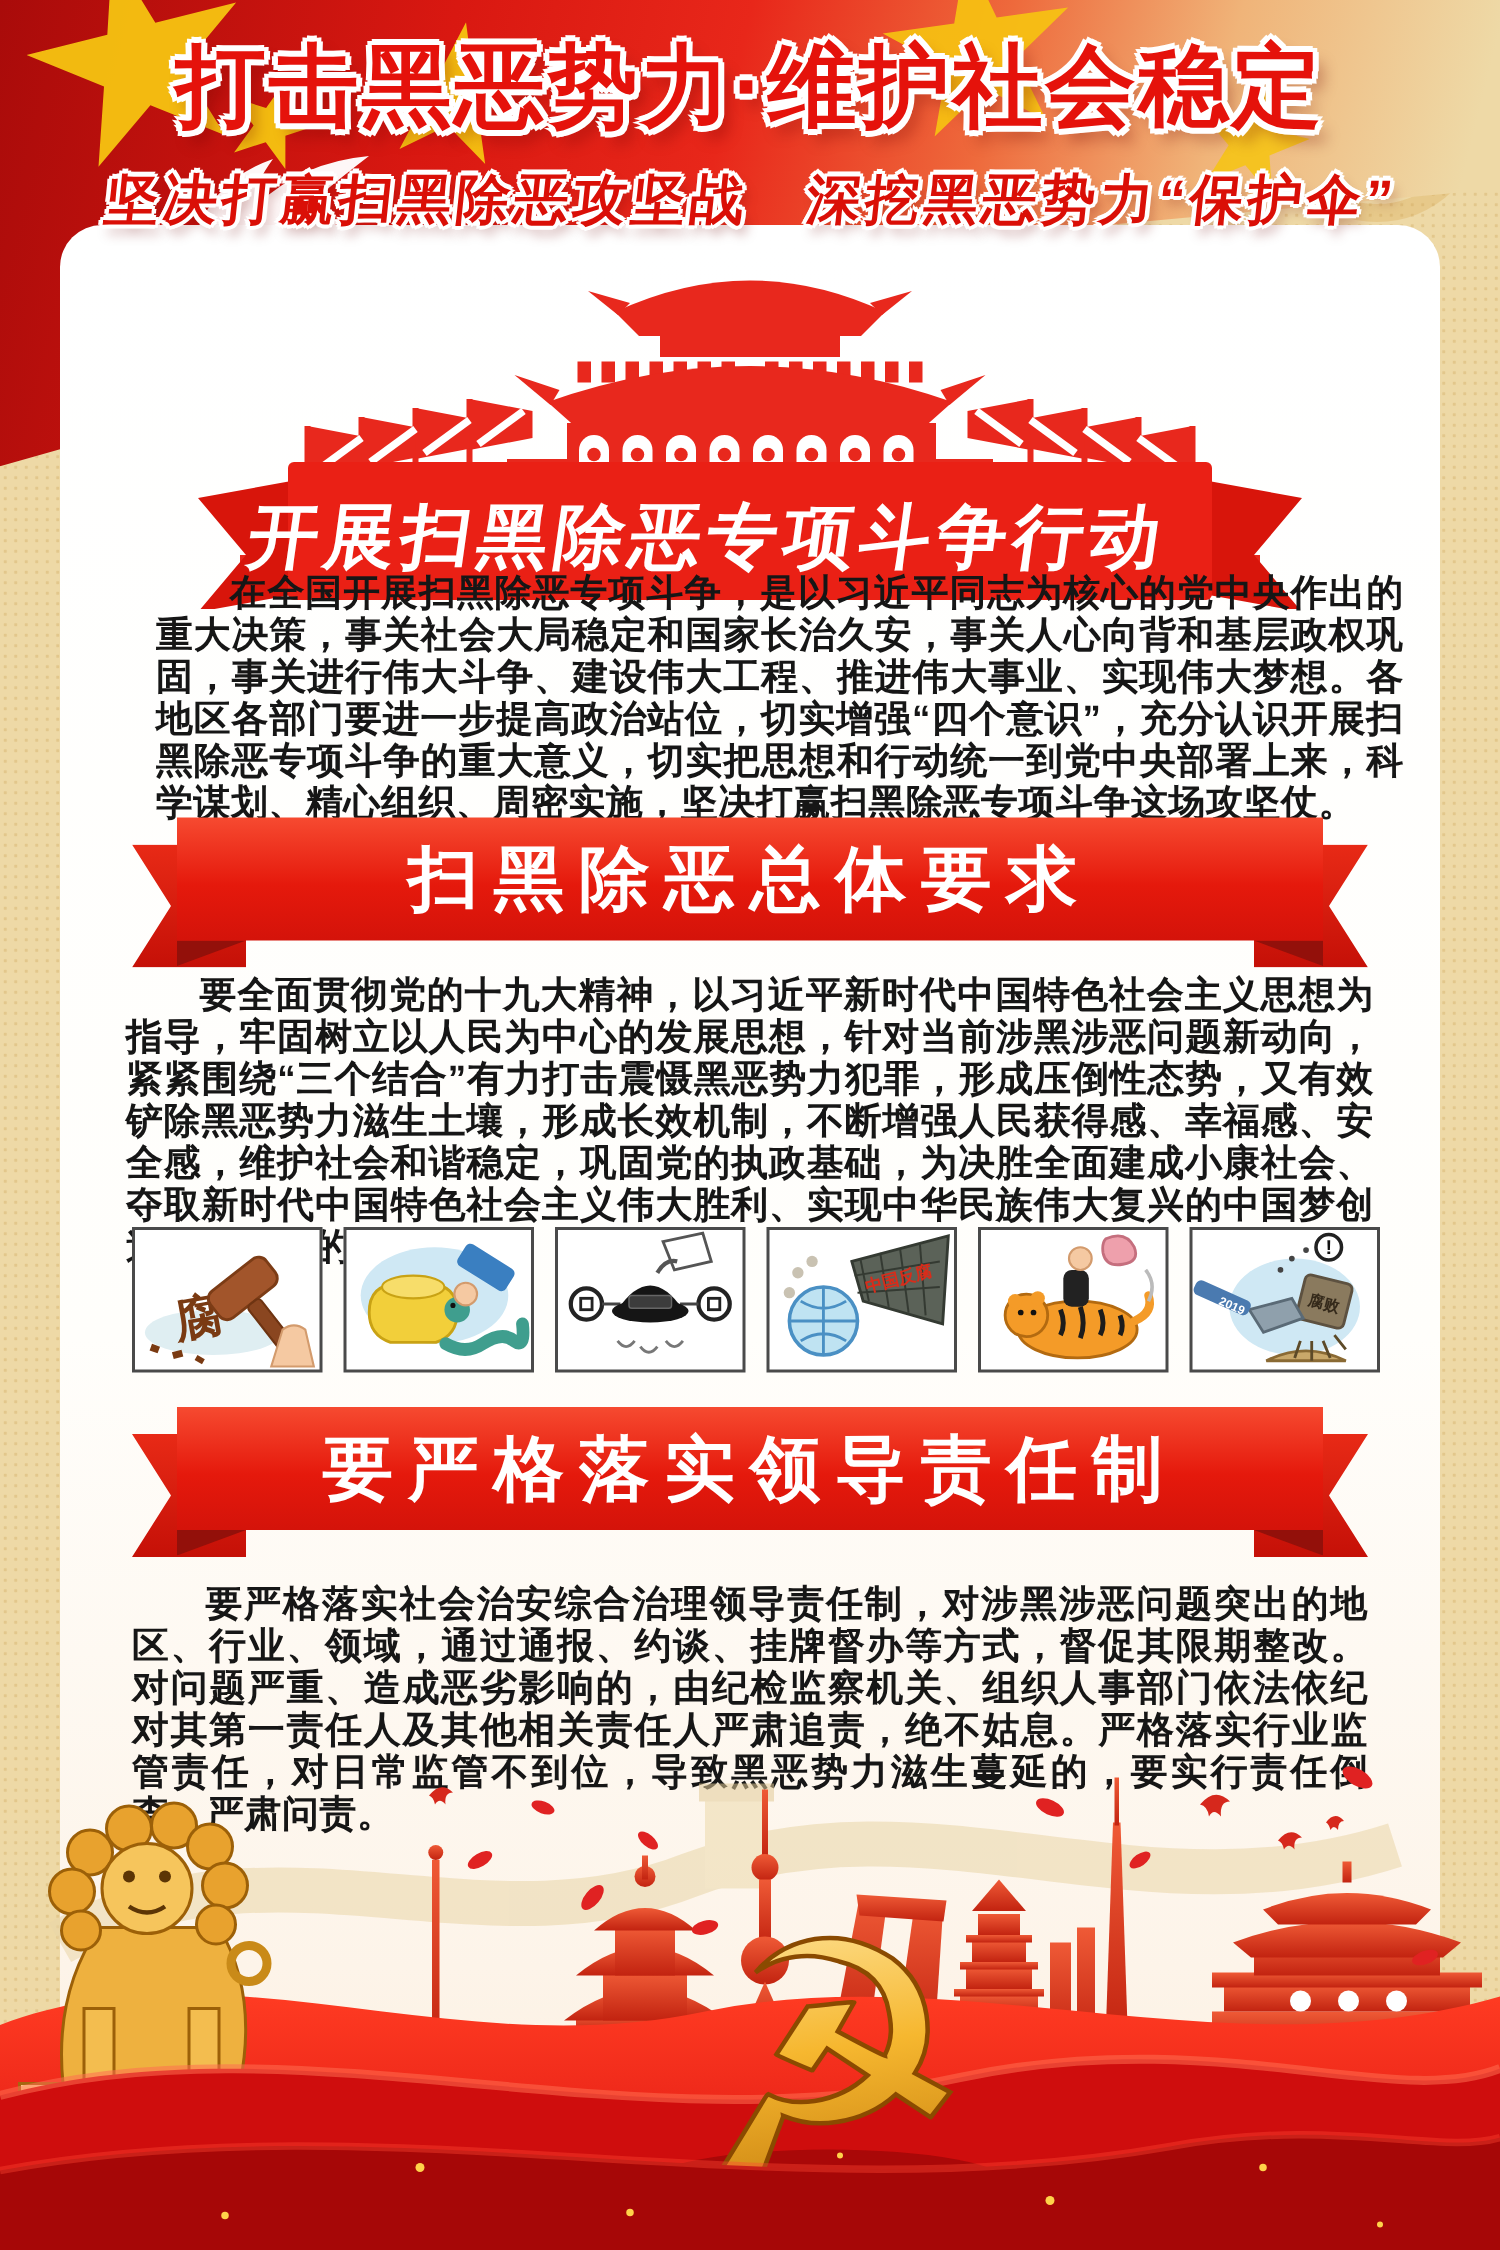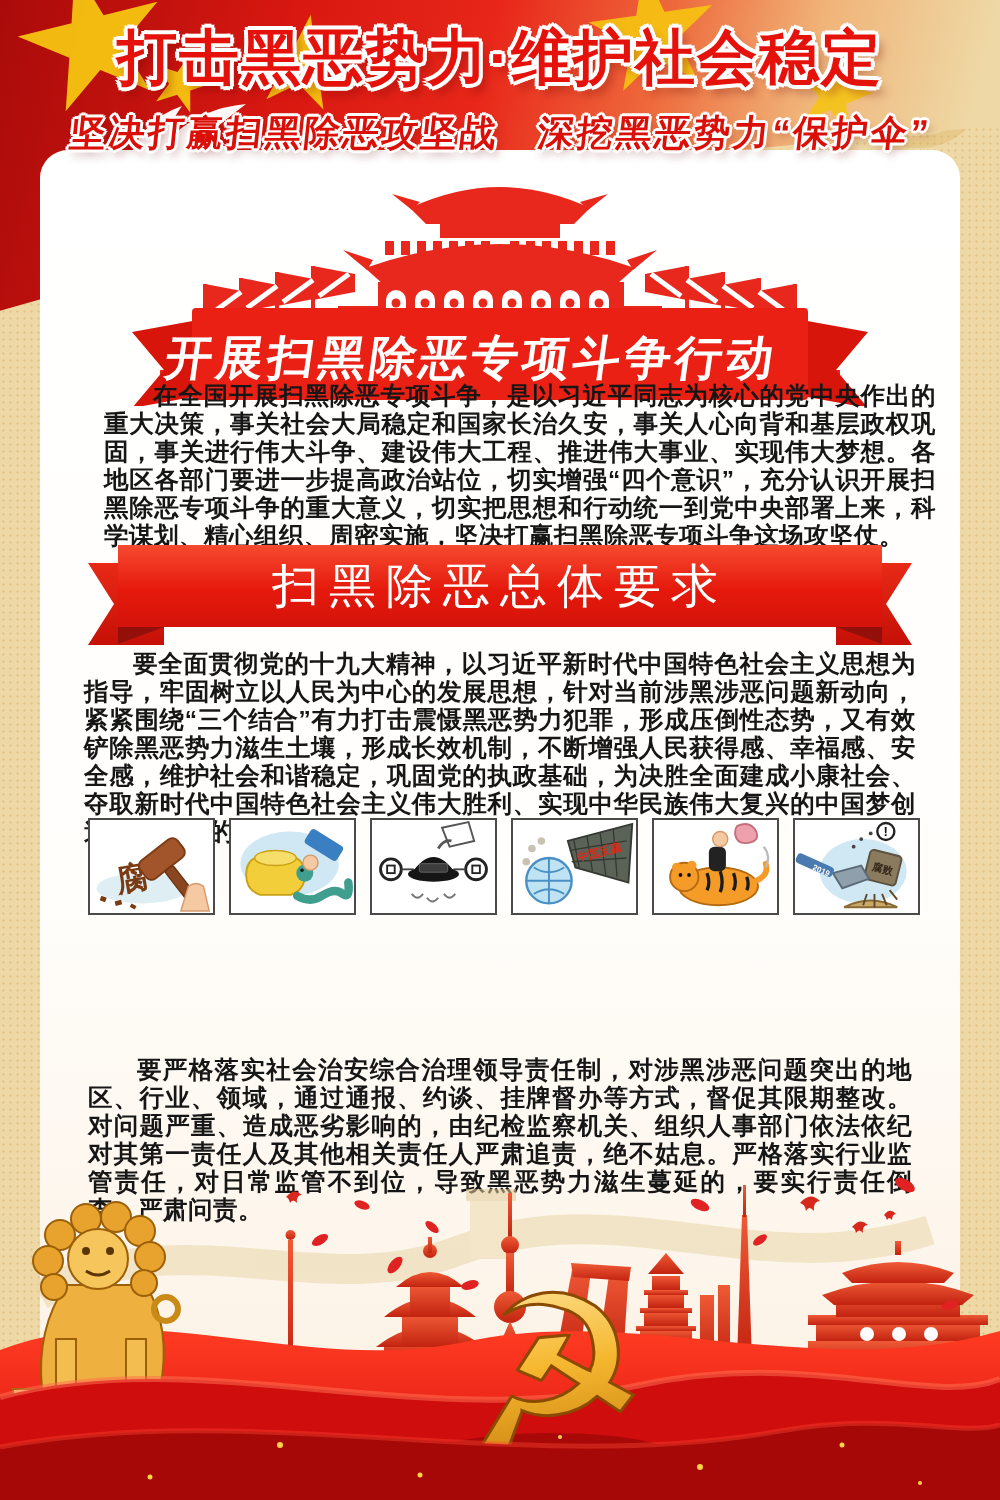--- a/index.html
+++ b/index.html
@@ -40,21 +40,21 @@
   .sec-banner{position:absolute;left:48px;width:824px;height:102px;}
   .sec-banner .tail{position:absolute;top:18px;width:76px;height:82px;
     background:linear-gradient(180deg,#e82a16,#c51007);}
   .tail-left{left:0;clip-path:polygon(0 0,100% 0,100% 100%,0 100%,26px 50%);}
   .tail-right{right:0;clip-path:polygon(0 0,100% 0,calc(100% - 26px) 50%,100% 100%,0 100%);}
   .band{position:absolute;left:30px;right:30px;top:0;height:82px;
     background:linear-gradient(180deg,#f64a30 0%,#e5190c 55%,#d4130a 100%);}
   .fold{position:absolute;top:82px;width:46px;height:17px;background:#93100a;}
   .fold-left{left:30px;clip-path:polygon(0 0,100% 0,0 100%);}
   .fold-right{right:30px;clip-path:polygon(0 0,100% 0,100% 100%);}
-  .band-text{display:block;line-height:82px;text-align:center;font-size:47px;font-weight:400;
+  .band-text{display:block;line-height:82px;text-align:center;font-size:47px;font-weight:700;
     color:#fff;letter-spacing:10px;}
   .sec-banner-1{top:395px;}
   .sec-banner-2{top:788px;}
   
   .cartoons{position:absolute;top:668px;left:48px;width:824px;display:flex;gap:14px;}
   .cartoon-box{width:123px;height:93px;background:#fff;border:2px solid #4a4a4a;flex:0 0 auto;}
   .cartoon-box svg{display:block;}
   
   .scene{position:absolute;left:0;top:1145px;width:1000px;height:355px;z-index:5;}
 </style>
@@ -304,20 +304,29 @@
           <text x="96" y="17" font-size="14" font-weight="900" fill="#111" text-anchor="middle">!</text>
           <g fill="#444">
               <circle cx="70" cy="20" r="2"></circle>
               <circle cx="80" cy="14" r="2"></circle>
               <circle cx="62" cy="28" r="2"></circle>
             </g>
         </svg>
       </div>
     </div>
 
+    <div class="sec-banner sec-banner-2">
+      <div class="tail tail-left"></div>
+      <div class="tail tail-right"></div>
+      <div class="band">
+        <span class="band-text">要严格落实领导责任制</span>
+      </div>
+      <div class="fold fold-left"></div>
+      <div class="fold fold-right"></div>
+    </div>
 
     <p class="para para-3">要严格落实社会治安综合治理领导责任制，对涉黑涉恶问题突出的地区、行业、领域，通过通报、约谈、挂牌督办等方式，督促其限期整改。对问题严重、造成恶劣影响的，由纪检监察机关、组织人事部门依法依纪对其第一责任人及其他相关责任人严肃追责，绝不姑息。严格落实行业监管责任，对日常监管不到位，导致黑恶势力滋生蔓延的，要实行责任倒查，严肃问责。</p>
   </div>
 
   <svg class="scene" width="1000" height="355" viewBox="0 0 1000 355">
     <defs>
       <linearGradient id="redG" x1="0" y1="0" x2="0" y2="1">
         <stop offset="0" stop-color="#ef5a36"></stop>
           <stop offset="1" stop-color="#c22310"></stop>
       </linearGradient>

